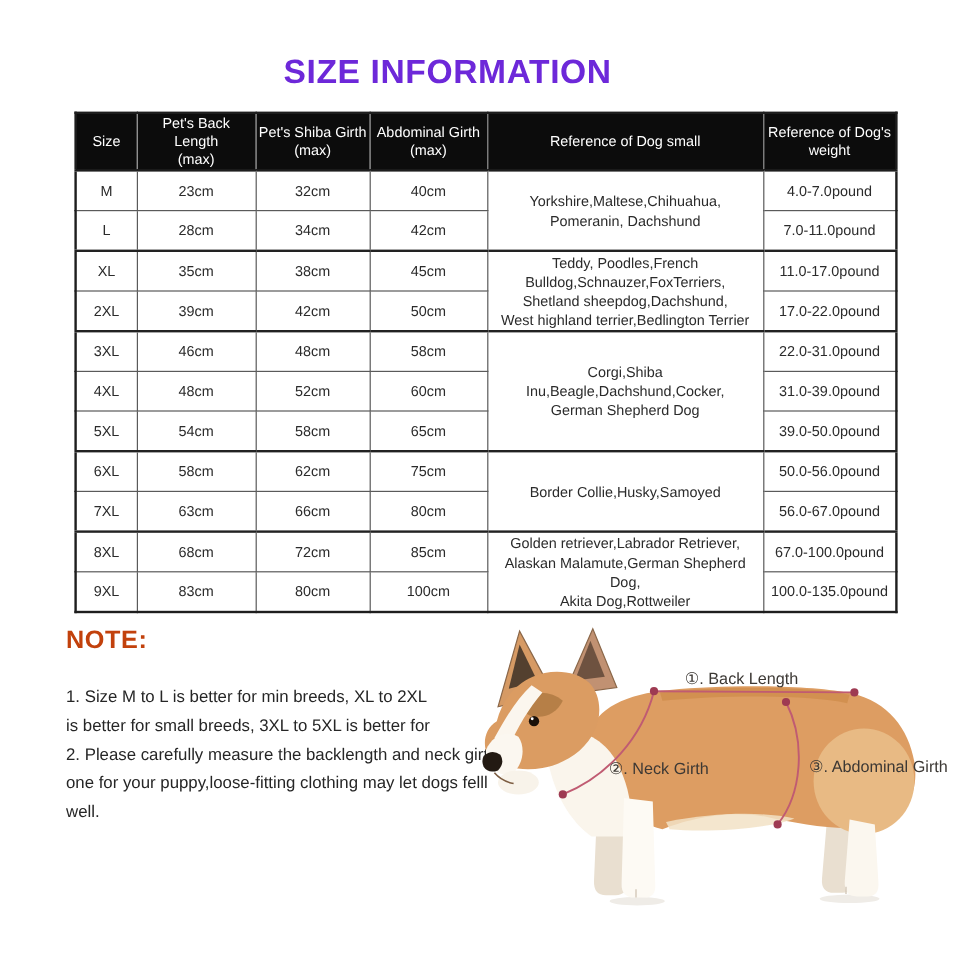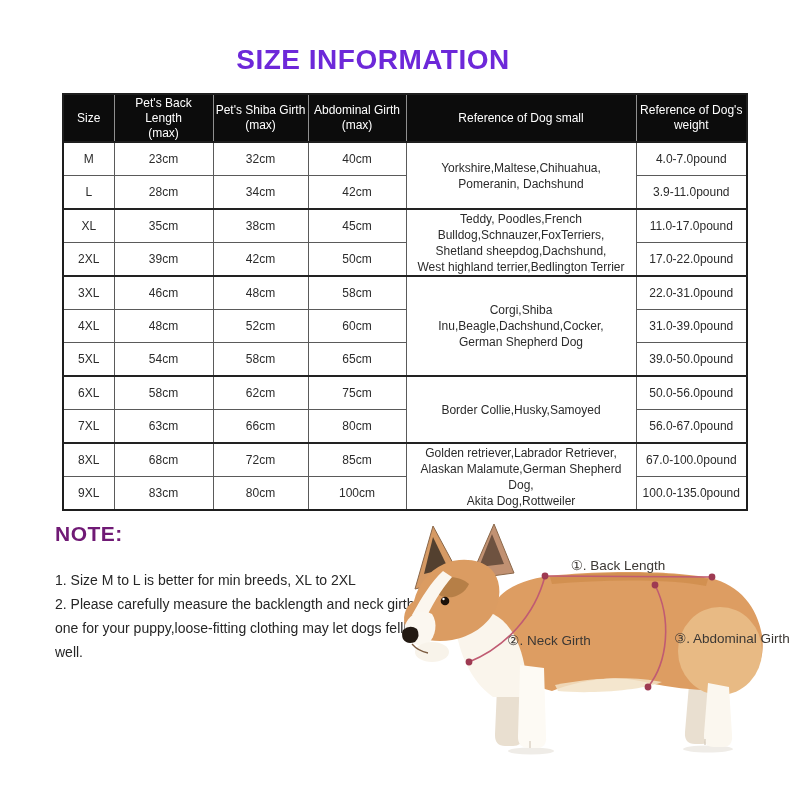--- a/index.html
+++ b/index.html
@@ -23,21 +23,21 @@
   }
   .size-table th:last-child{border-right:none;}
   .size-table td{
     border:1px solid #5a5a5a;height:32px;font-size:12px;color:#2b2b2b;
     text-align:center;vertical-align:middle;white-space:pre-line;
     line-height:16px;padding:0 3px;
   }
   .size-table tr.grp td{border-top:2px solid #222222;}
   .note-heading{
     position:absolute;left:55px;top:522px;font-size:21px;font-weight:bold;
-    color:#701a75;letter-spacing:.5px;
+    color:#c2410c;letter-spacing:.5px;
   }
   .note-lines{
     position:absolute;left:55px;top:568px;width:380px;
     font-size:14px;line-height:24px;color:#262626;
   }
   .dog-figure{position:absolute;left:400px;top:515px;width:400px;height:285px;}
   .annot-text{font-size:13.5px;fill:#3c3834;font-family:"Liberation Sans",sans-serif;}
 </style>
 </head>
 <body>
@@ -75,21 +75,21 @@
       <td>40cm</td>
       <td rowspan="2">Yorkshire,Maltese,Chihuahua,
 Pomeranin, Dachshund</td>
       <td>4.0-7.0pound</td>
     </tr>
     <tr>
       <td>L</td>
       <td>28cm</td>
       <td>34cm</td>
       <td>42cm</td>
-      <td>3.9-11.0pound</td>
+      <td>7.0-11.0pound</td>
     </tr>
     <tr class="grp">
       <td>XL</td>
       <td>35cm</td>
       <td>38cm</td>
       <td>45cm</td>
       <td rowspan="2">Teddy, Poodles,French
 Bulldog,Schnauzer,FoxTerriers,
 Shetland sheepdog,Dachshund,
 West highland terrier,Bedlington Terrier</td>
@@ -156,20 +156,21 @@
       <td>80cm</td>
       <td>100cm</td>
       <td>100.0-135.0pound</td>
     </tr>
   </tbody>
 </table>
 
 <div class="note-heading">NOTE:</div>
 <div class="note-lines">
   <div>1. Size M to L is better for min breeds, XL to 2XL</div>
+  <div>is better for small breeds, 3XL to 5XL is better for</div>
   <div>2. Please carefully measure the backlength and neck girth,</div>
   <div>one for your puppy,loose-fitting clothing may let dogs felll well.</div>
 </div>
 
 <div class="dog-figure">
   <svg viewBox="0 0 400 285" width="400" height="285">
 
     <ellipse cx="131" cy="236" rx="23" ry="3.5" fill="#efece7"></ellipse>
     <ellipse cx="308" cy="234" rx="25" ry="3.5" fill="#efece7"></ellipse>
 

